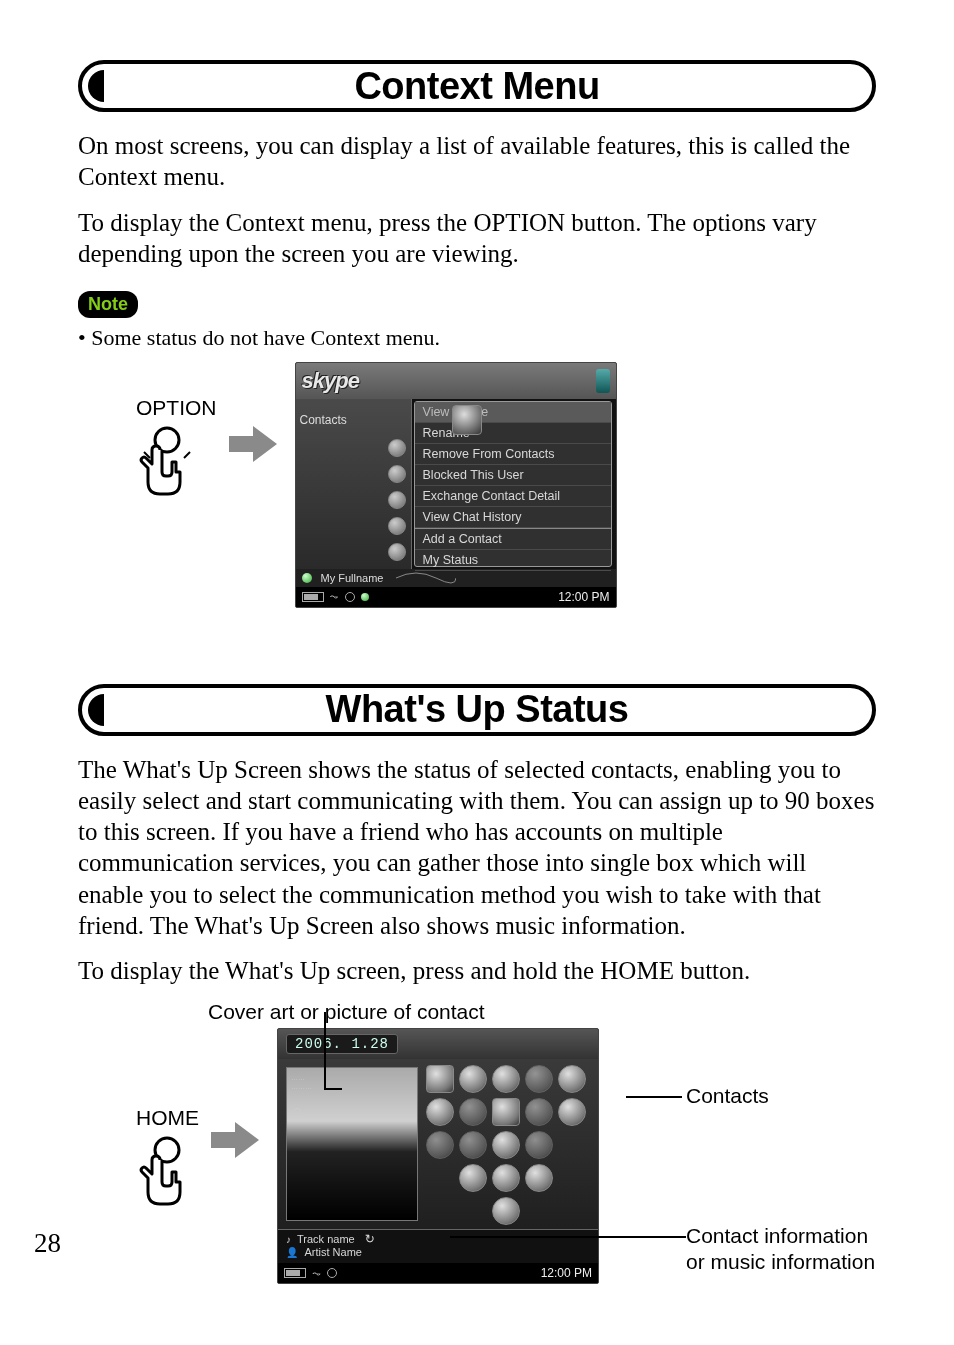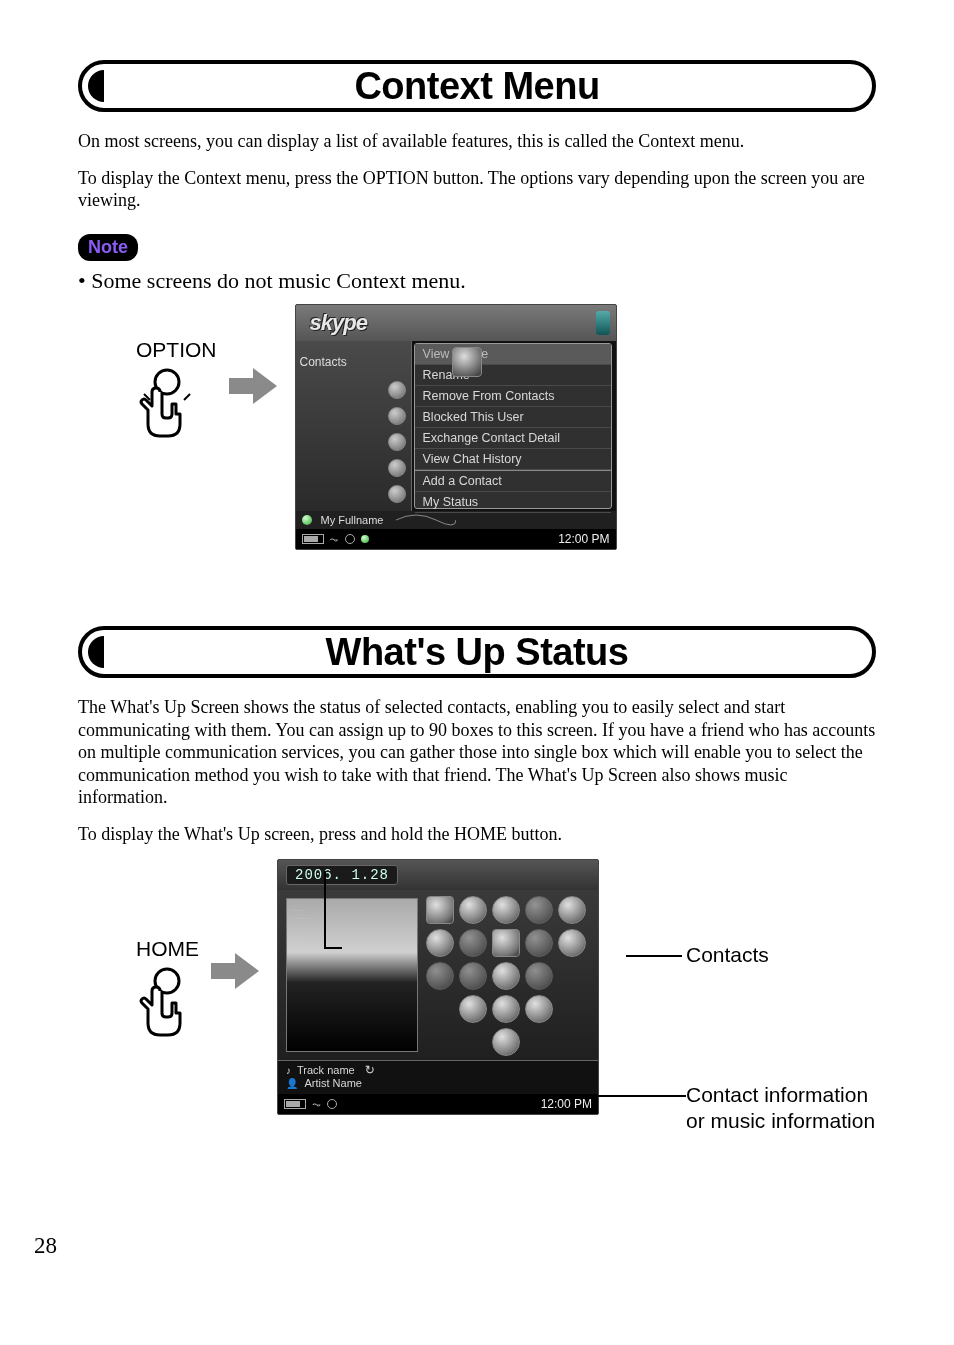--- a/index.html
+++ b/index.html
@@ -35,29 +35,29 @@
     border-radius: 16px 0 0 16px;
   }
   .pill-heading .title {
     font-family: Arial, Helvetica, sans-serif;
     font-weight: 900;
     font-size: 38px;
     letter-spacing: -0.5px;
   }
 
   .body-text {
-    font-size: 18px;
+    font-size: 25px;
     line-height: 1.25;
     margin-bottom: 14px;
   }
 
   .note-badge {
     display: inline-block;
     background: #000;
-    color: #8b5cf6;
+    color: #84cc16;
     font-family: Arial, Helvetica, sans-serif;
     font-weight: bold;
     font-size: 18px;
     padding: 3px 10px;
     border-radius: 12px;
     margin-bottom: 6px;
   }
 
   .bullet {
     font-size: 22px;
@@ -105,21 +105,21 @@
     position: relative;
     overflow: hidden;
   }
 
   
   .ctx-top {
     height: 36px;
     background: linear-gradient(#7a7a7a,#555);
     display: flex;
     align-items: center;
-    padding-left: 14px;
+    padding-left: 6px;
     position: relative;
   }
   .skype-logo {
     font-family: Arial, sans-serif;
     font-weight: 900;
     font-style: italic;
     font-size: 22px;
     color: #e8e8e8;
     text-shadow: 1px 1px 0 #222, -1px -1px 0 #222;
     letter-spacing: -1px;
@@ -292,21 +292,21 @@
     font-family: Arial, Helvetica, sans-serif;
     font-size: 21px;
     margin-left: 130px;
     margin-bottom: 2px;
   }
 
   .page-num {
     position:absolute;
     left: 34px;
     bottom: 86px;
-    font-size: 23px;
+    font-size: 27px;
   }
 
   
   .section-gap { height: 36px; }
 
   .fig2-wrap { position: relative; }
   .fig2-wrap .figure-row { margin-top: 4px; margin-bottom: 20px;}
 
 </style>
 </head>
@@ -317,21 +317,21 @@
 
 <div class="pill-heading">
   <span class="title">Context Menu</span>
 </div>
 
 <p class="body-text">On most screens, you can display a list of available features, this is called the Context menu.</p>
 <p class="body-text">To display the Context menu, press the OPTION button. The options vary depending upon the screen you are viewing.</p>
 
 <div style="height:8px"></div>
 <span class="note-badge">Note</span>
-<p class="bullet">•  Some screens do not music Context menu.</p>
+<p class="bullet">•  Some status do not have Context menu.</p>
 
 <div class="figure-row">
   <div style="text-align:left; margin-top:34px;">
     <div class="col-label">OPTION</div>
     <div class="hand-press">
       <svg viewBox="0 0 62 90">
         <circle cx="31" cy="14" r="12" fill="none" stroke="#000" stroke-width="3"></circle>
         <path d="M26 24 v22 q0 4 4 4 h2 q4 0 4 -4 v-10 h4 v10 h4 v10 q0 12 -12 12 h-8 q-12 0 -12 -12 v-14 l-6 -6 q-2 -2 0 -4 t4 0 l6 6 v-14 q0 -4 4 -4 t4 4" fill="#fff" stroke="#000" stroke-width="3" stroke-linejoin="round"></path>
         <line x1="14" y1="32" x2="8" y2="26" stroke="#000" stroke-width="2"></line>
         <line x1="48" y1="32" x2="54" y2="26" stroke="#000" stroke-width="2"></line>
@@ -396,20 +396,21 @@
 
 
 <div class="pill-heading">
   <span class="title">What's Up Status</span>
 </div>
 
 <p class="body-text">The What's Up Screen shows the status of selected contacts, enabling you to easily select and start communicating with them. You can assign up to 90 boxes to this screen. If you have a friend who has accounts on multiple communication services, you can gather those into single box which will enable you to select the communication method you wish to take with that friend. The What's Up Screen also shows music information.</p>
 <p class="body-text">To display the What's Up screen, press and hold the HOME button.</p>
 
 <div class="fig2-wrap">
+  <div class="figcaption-top">Cover art or picture of contact</div>
 
   <div class="figure-row" style="margin-left:58px;">
     <div style="text-align:center; margin-top:78px;">
       <div class="col-label">HOME</div>
       <div class="hand-press">
         <svg viewBox="0 0 62 90">
           <circle cx="31" cy="14" r="12" fill="none" stroke="#000" stroke-width="3"></circle>
           <path d="M26 24 v22 q0 4 4 4 h2 q4 0 4 -4 v-10 h4 v10 h4 v10 q0 12 -12 12 h-8 q-12 0 -12 -12 v-14 l-6 -6 q-2 -2 0 -4 t4 0 l6 6 v-14 q0 -4 4 -4 t4 4" fill="#fff" stroke="#000" stroke-width="3" stroke-linejoin="round"></path>
         </svg>
       </div>

